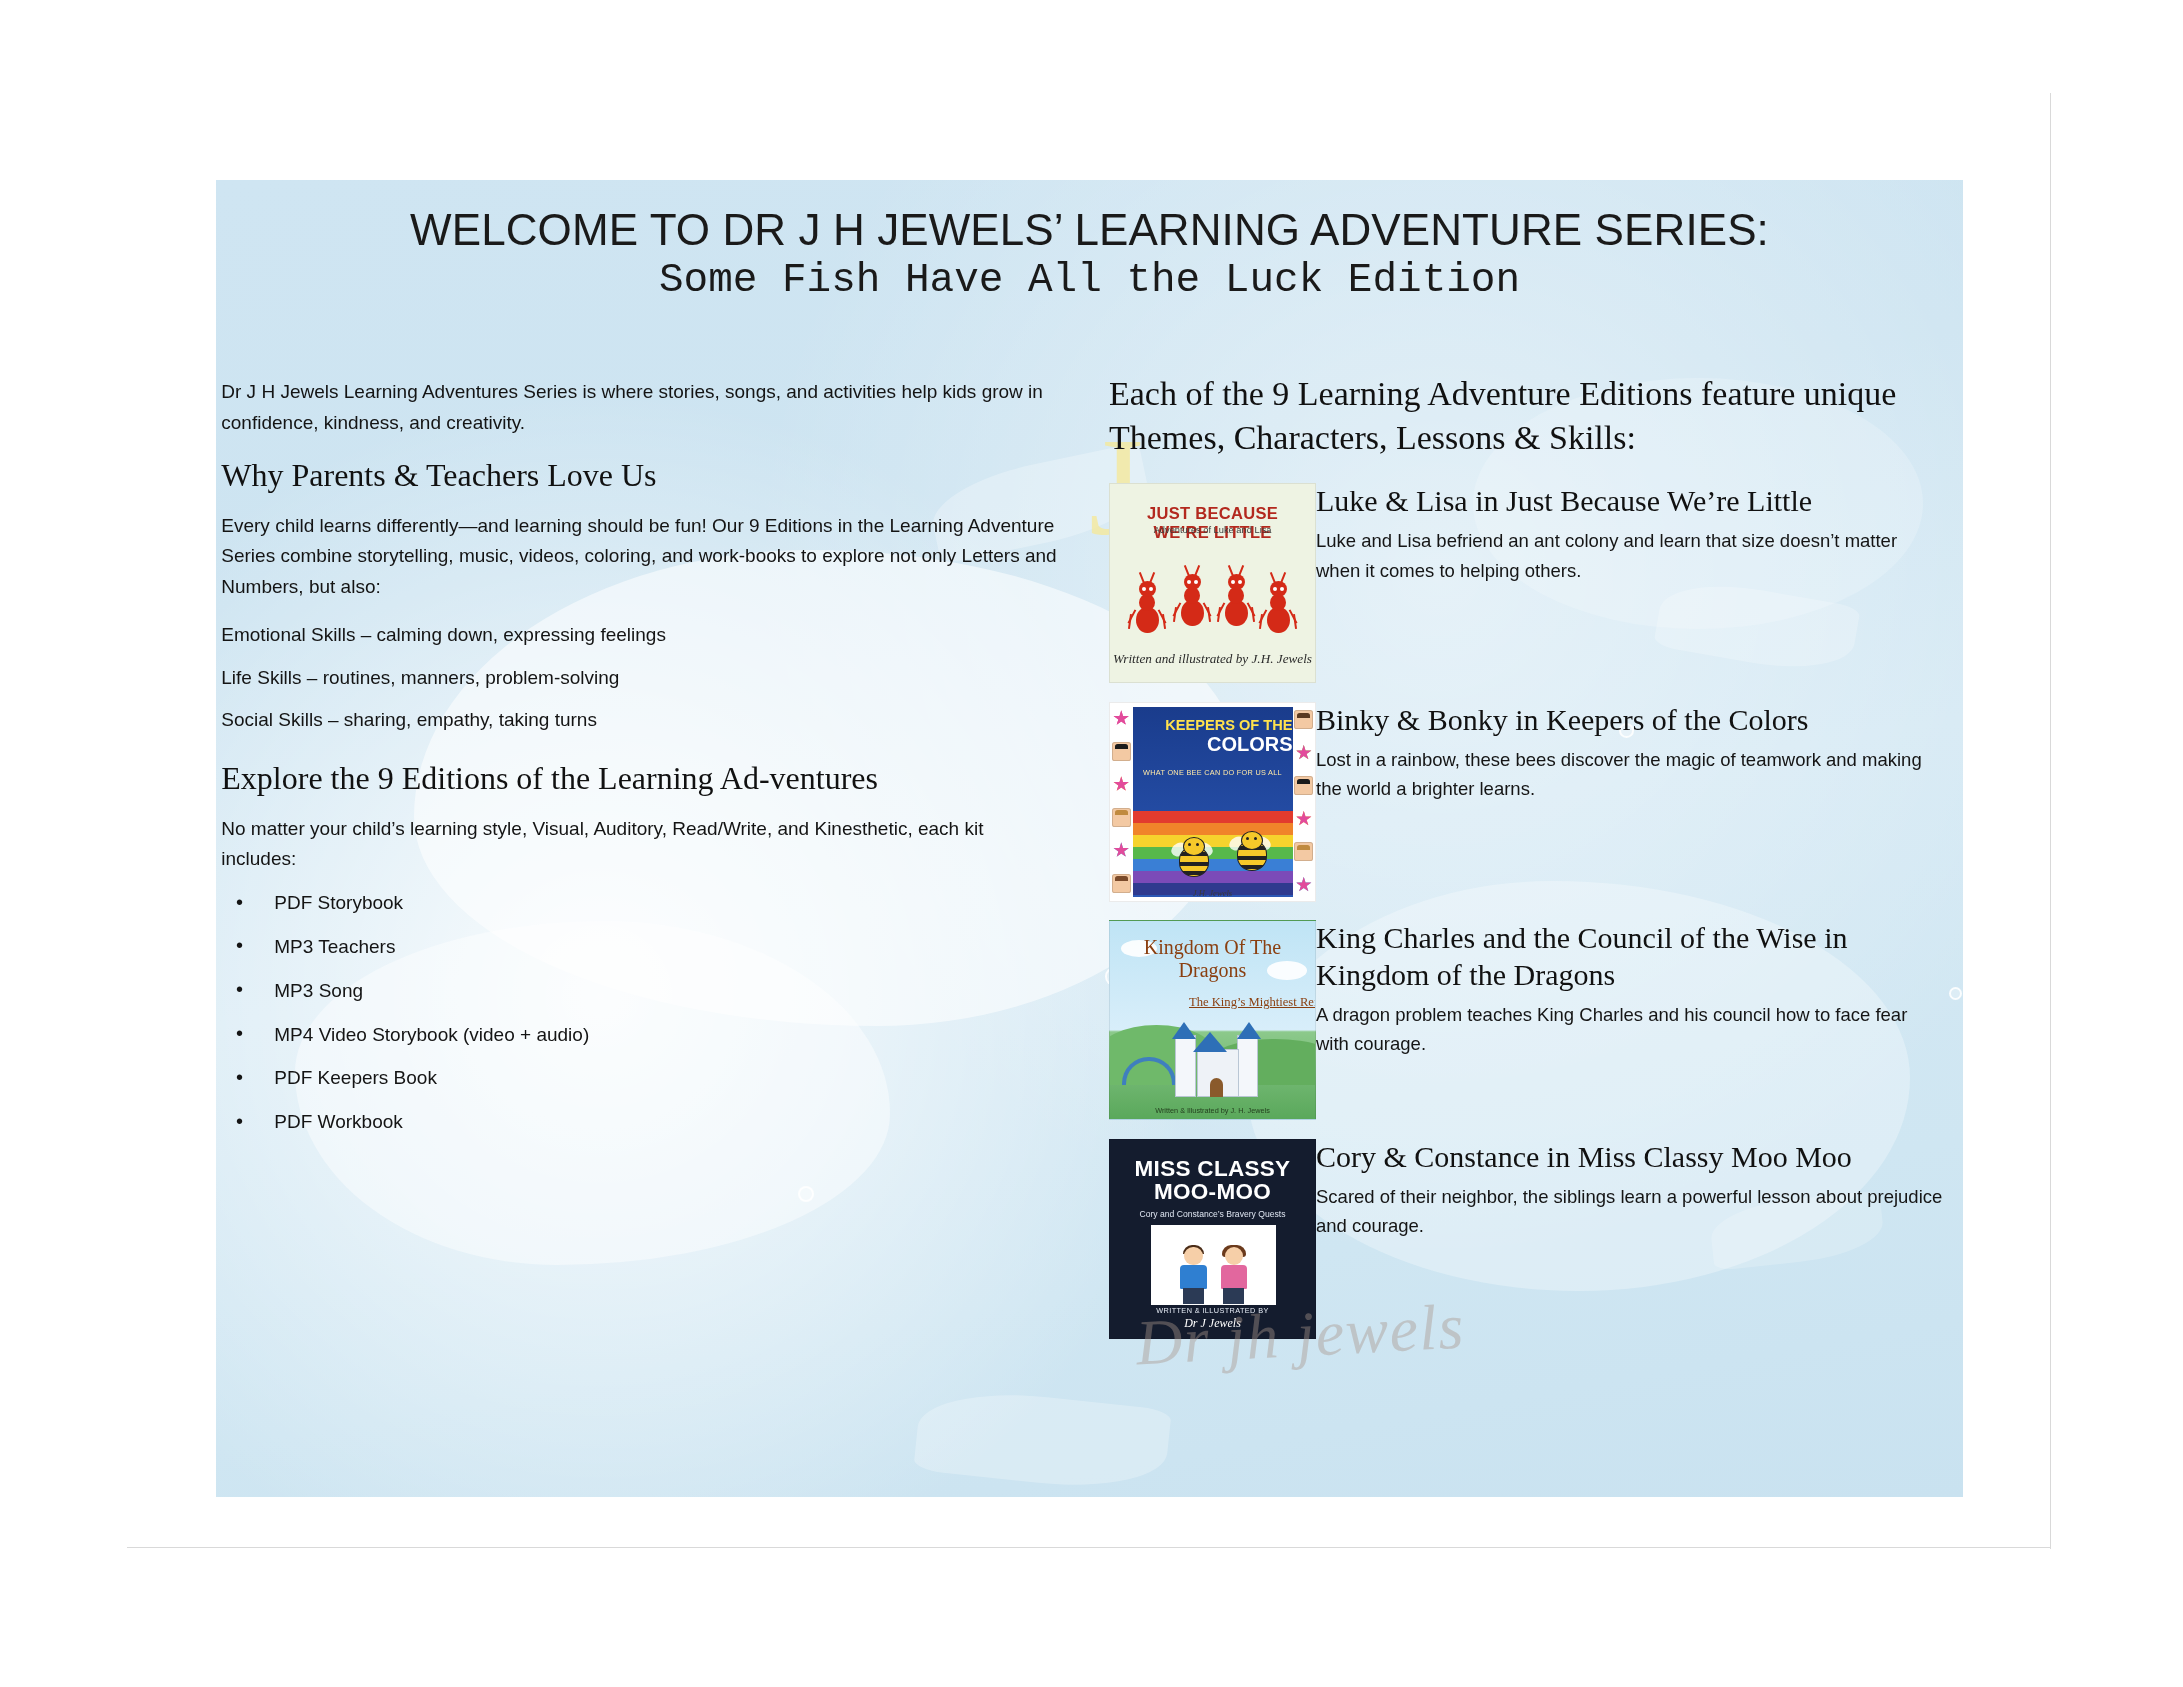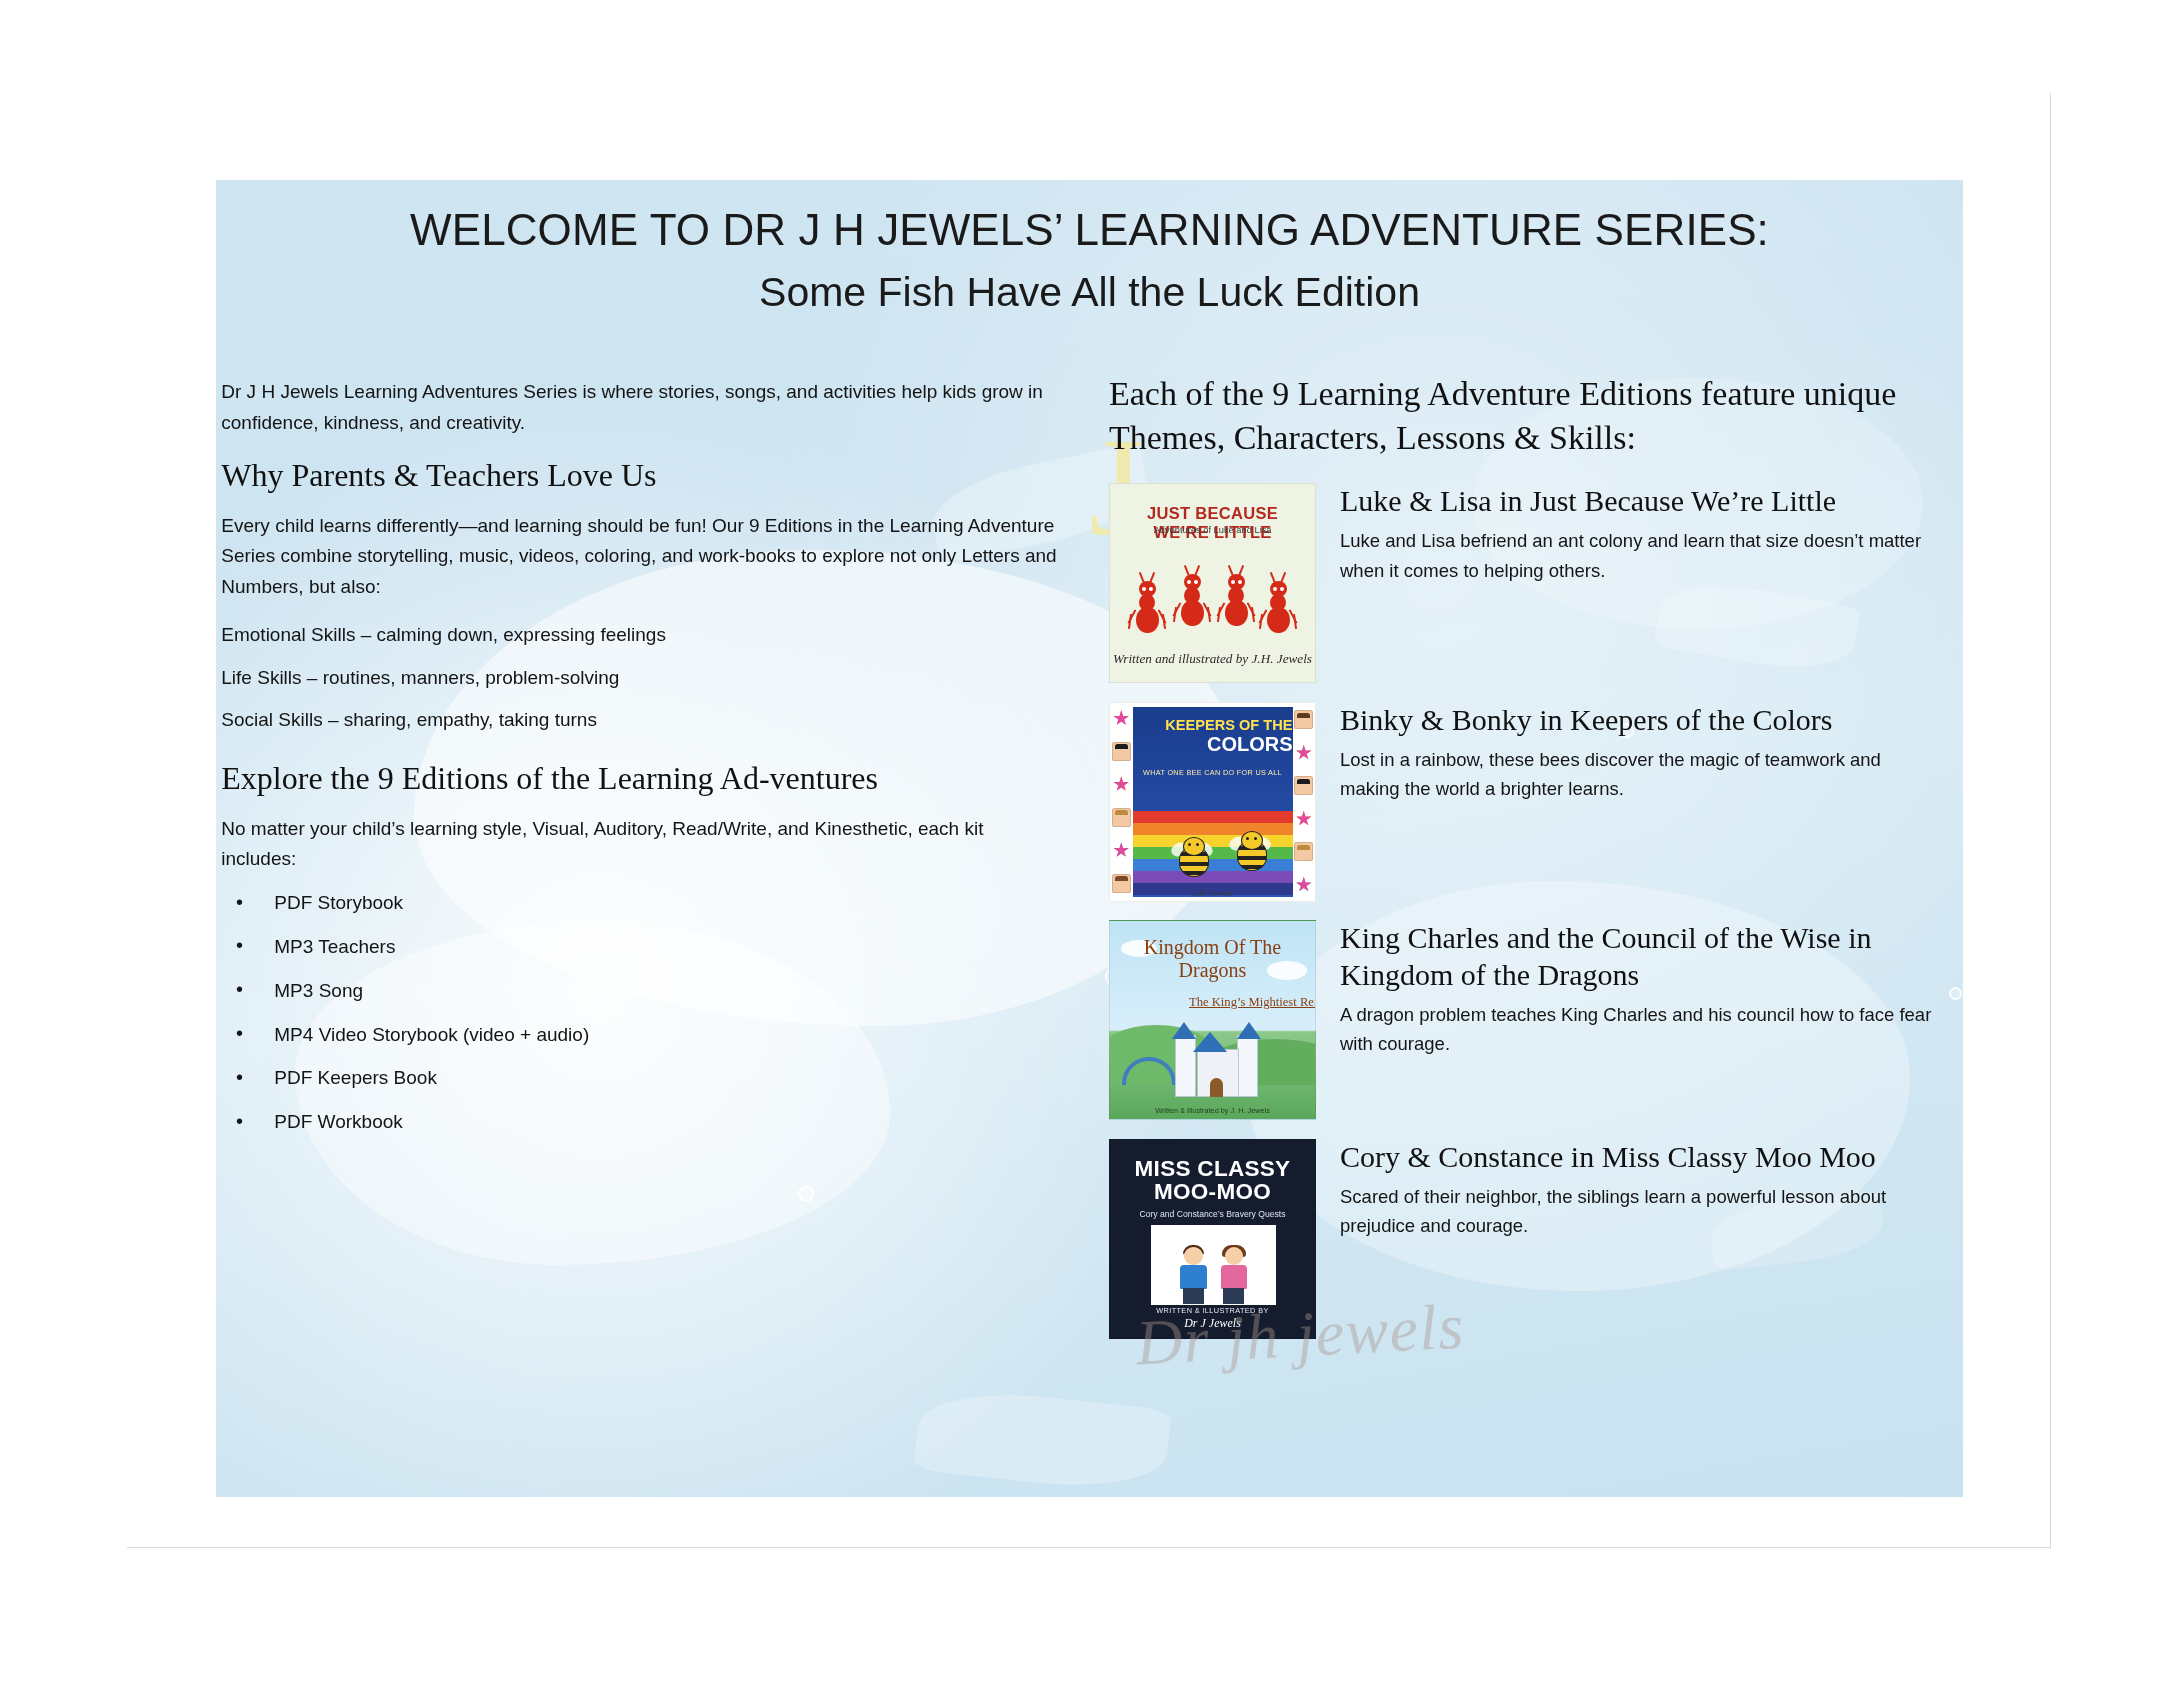--- a/index.html
+++ b/index.html
@@ -100,25 +100,25 @@
   }
   #main-title {
     font-family: "Liberation Sans", sans-serif;
     font-size: 44px;
     letter-spacing: 0.1px;
     color: #1a1a1a;
     line-height: 1.12;
     font-weight: 400;
   }
   #sub-title {
-    font-family: Liberation Sans, sans-serif;
+    font-family: Liberation Mono, monospace;
     font-size: 41px;
     color: #1a1a1a;
     line-height: 1.15;
-    margin-top: 15px;
+    margin-top: 3px;
     font-weight: 400;
   }
 
   
   #col-left {
     position: absolute;
     left: 5.3px;
     top: 197px;
     width: 840px;
   }
@@ -193,21 +193,20 @@
   }
   .cover {
     width: 205px;
     height: 198px;
     flex: 0 0 205px;
     position: relative;
     overflow: hidden;
     border: 0.7px solid rgba(0,0,0,0.08);
   }
   .book-text {
-    padding-left: 24px;
     flex: 1 1 auto;
   }
   .book-title {
     font-family: "Liberation Serif", serif;
     font-size: 30px;
     line-height: 1.22;
     color: #111111;
     margin: 0 0 6.6px 0;
     font-weight: 400;
   }

